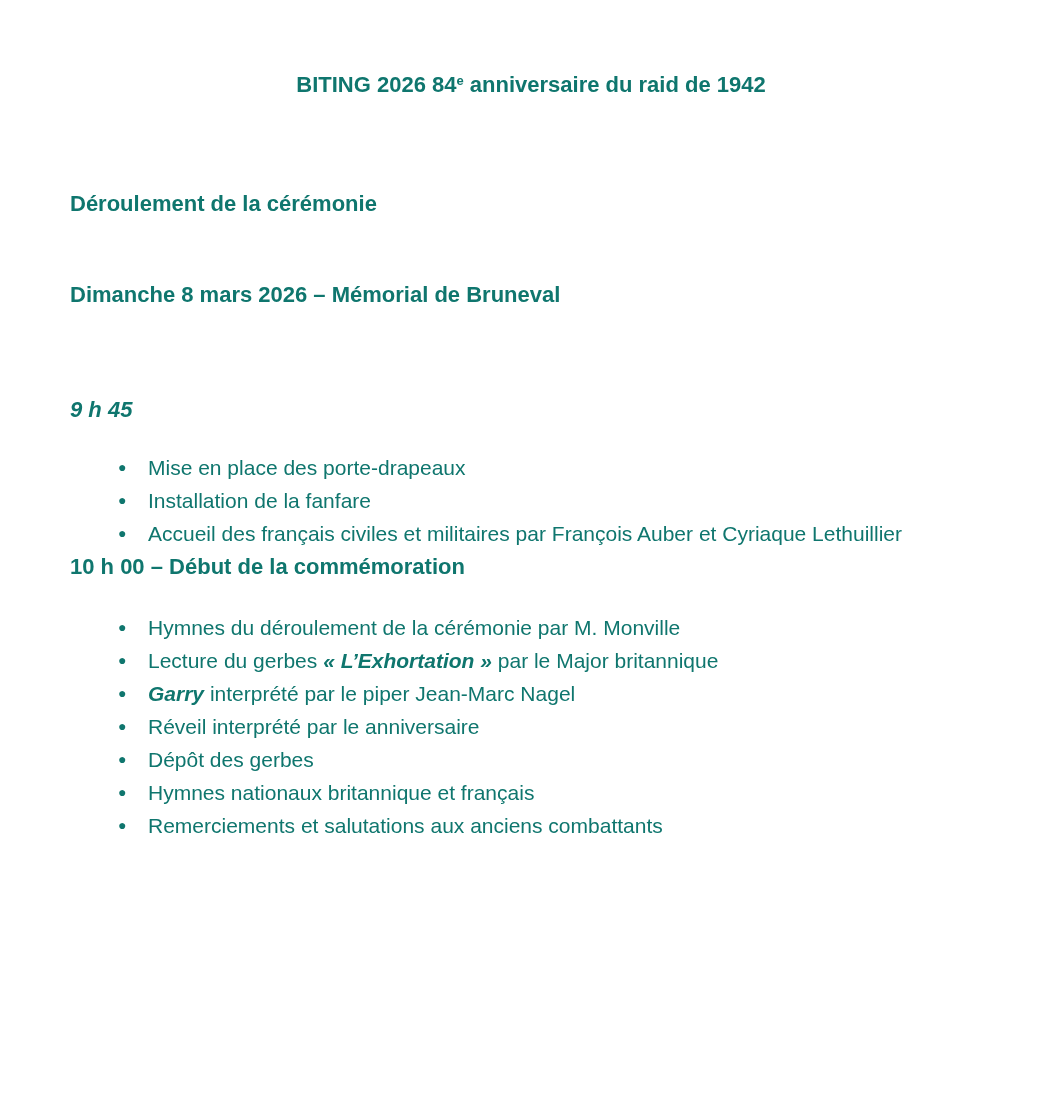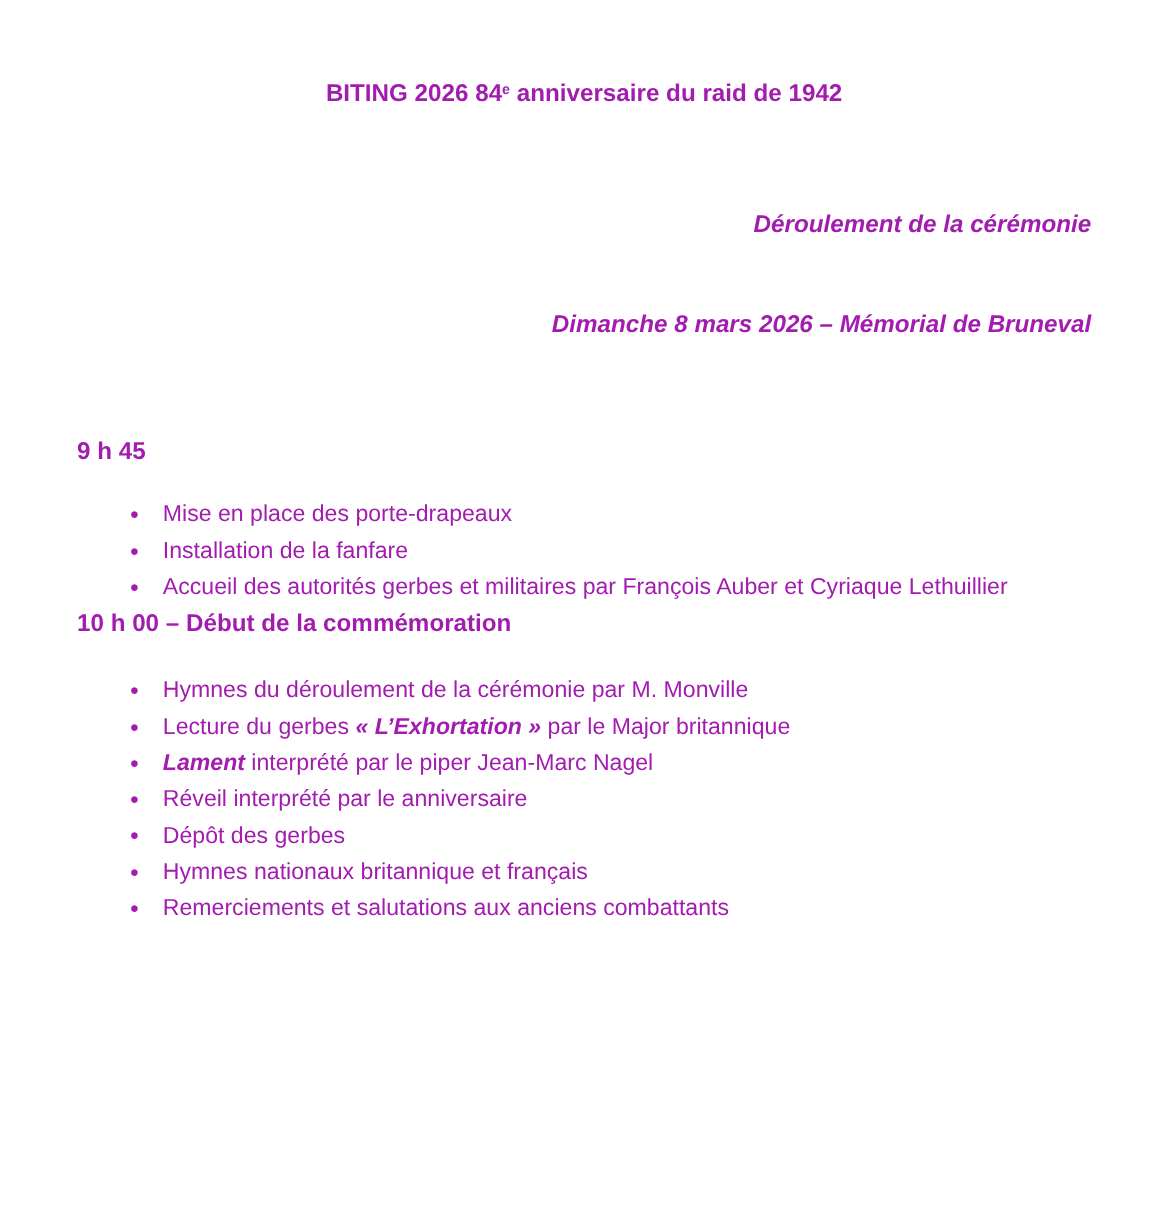--- a/index.html
+++ b/index.html
@@ -7,21 +7,21 @@
     padding: 0;
     background: #ffffff;
   }
   .page {
     position: relative;
     width: 1058px;
     height: 1110px;
     box-sizing: border-box;
     padding: 68px 66px 0 70px;
     background: #ffffff;
-    color: #a21caf;
+    color: #0f766e;
     font-family: "Liberation Sans", "DejaVu Sans", sans-serif;
     font-size: 21px;
     line-height: 33px;
     overflow: hidden;
   }
   .doc-title {
     margin: 0;
     font-size: 22px;
     font-weight: bold;
     text-align: center;
@@ -30,34 +30,33 @@
   .doc-title sup {
     font-size: 13px;
     vertical-align: baseline;
     position: relative;
     top: -7px;
   }
   .doc-subtitle {
     margin: 0;
     font-size: 22px;
     font-weight: bold;
-    text-align: right;
+    text-align: left;
     line-height: 33px;
-    font-style: italic;
   }
   .doc-subtitle.first { margin-top: 83px; }
   .doc-subtitle.second { margin-top: 58px; }
   .section-heading {
     margin: 0;
     font-size: 22px;
     font-weight: bold;
     text-align: left;
     line-height: 33px;
   }
-  .section-heading.first { margin-top: 82px; }
+  .section-heading.first { margin-top: 82px; font-style: italic; }
   .section-heading.second { }
   ul.bullet-list {
     margin: 0;
     padding: 0;
     list-style: none;
     max-width: 850px;
   }
   ul.bullet-list.first { margin-top: 25px; }
   ul.bullet-list.second { margin-top: 28px; }
   ul.bullet-list li {
@@ -84,28 +83,28 @@
 
   <h2 class="doc-subtitle first">Déroulement de la cérémonie</h2>
 
   <h2 class="doc-subtitle second">Dimanche 8 mars 2026 – Mémorial de Bruneval</h2>
 
   <h3 class="section-heading first">9 h 45</h3>
 
   <ul class="bullet-list first">
       <li><span>Mise en place des porte-drapeaux</span></li>
       <li><span>Installation de la fanfare</span></li>
-      <li><span>Accueil des autorités gerbes et militaires par François Auber et Cyriaque Lethuillier</span></li>
+      <li><span>Accueil des français civiles et militaires par François Auber et Cyriaque Lethuillier</span></li>
     </ul>
 
   <h3 class="section-heading second">10 h 00 – Début de la commémoration</h3>
 
   <ul class="bullet-list second">
       <li><span>Hymnes du déroulement de la cérémonie par M. Monville</span></li>
       <li><span>Lecture du gerbes </span><span class="italic">« L’Exhortation »</span><span> par le Major britannique</span></li>
-      <li><span class="italic">Lament</span><span> interprété par le piper Jean-Marc Nagel</span></li>
+      <li><span class="italic">Garry</span><span> interprété par le piper Jean-Marc Nagel</span></li>
       <li><span>Réveil interprété par le anniversaire</span></li>
       <li><span>Dépôt des gerbes</span></li>
       <li><span>Hymnes nationaux britannique et français</span></li>
       <li><span>Remerciements et salutations aux anciens combattants</span></li>
     </ul>
 
 </div>
 
 </body></html>

